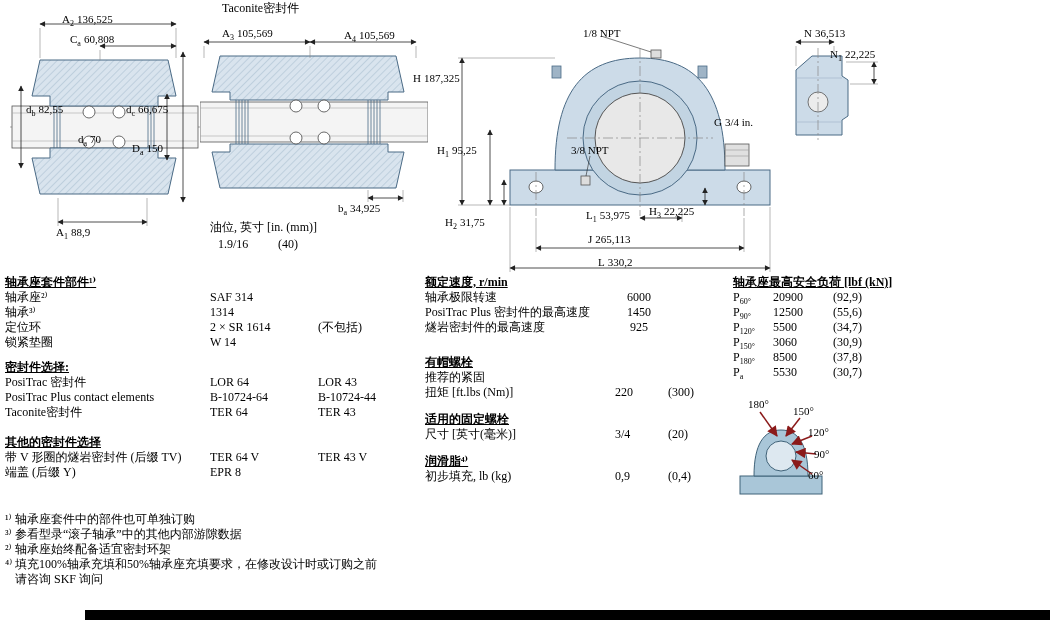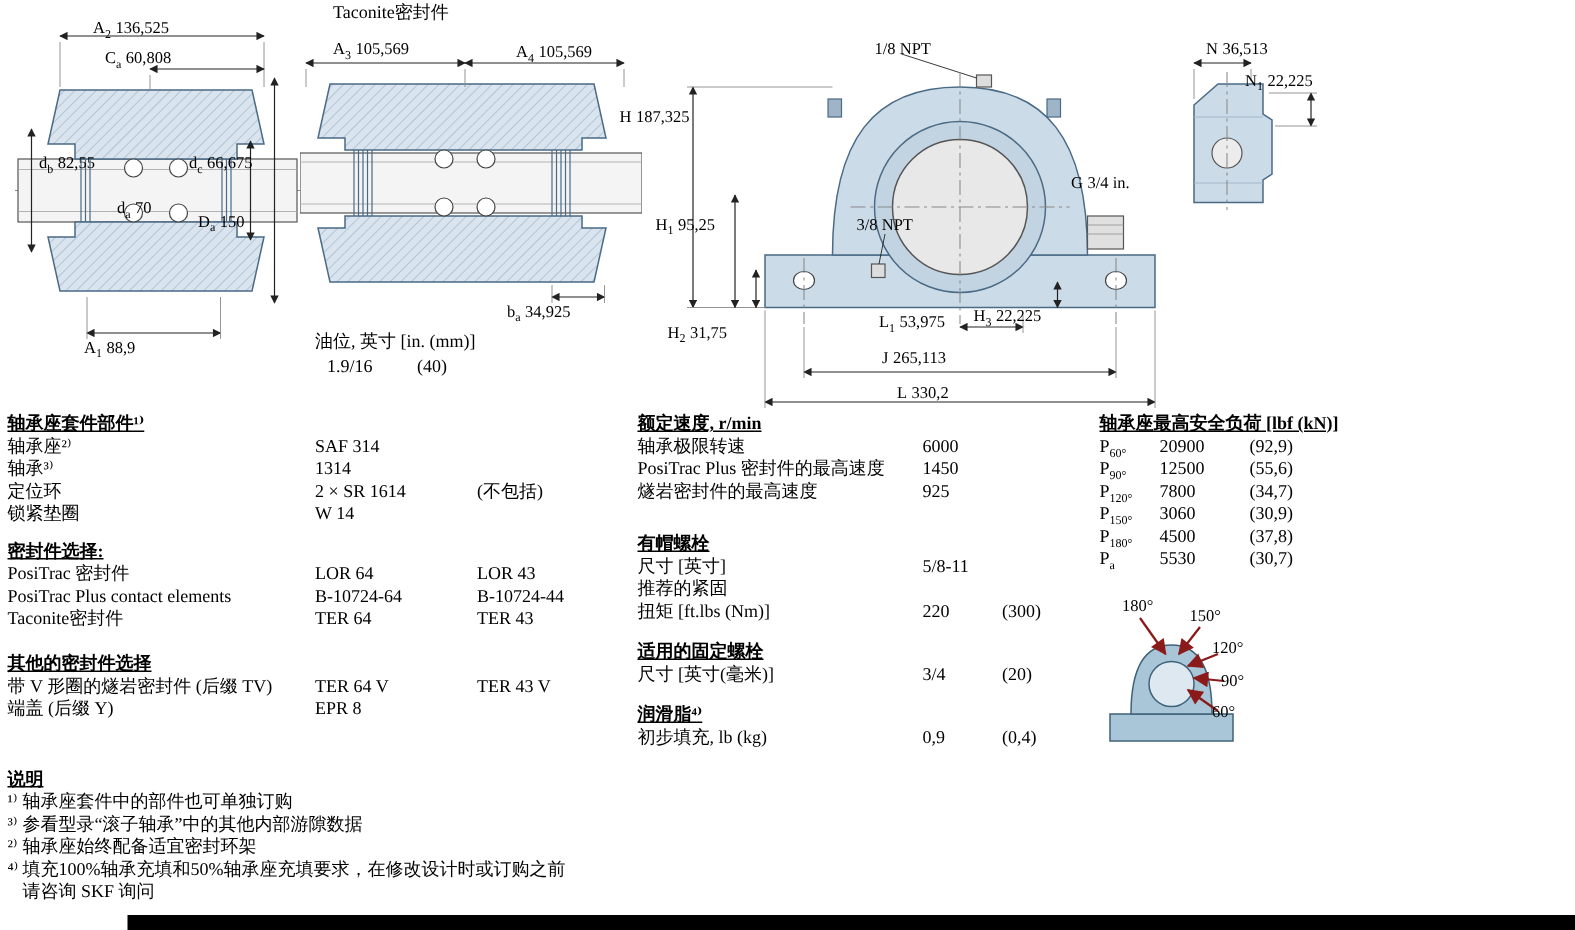--- a/index.html
+++ b/index.html
@@ -12,21 +12,21 @@
   .lbl{position:absolute;font-size:11px;line-height:1.1;white-space:nowrap}
   .lbl12{position:absolute;font-size:12px;line-height:1.15;white-space:nowrap}
   .tbl{position:absolute;font-size:12px;line-height:15px;white-space:nowrap}
   .row{height:15px}
   .sect-title{font-weight:bold;text-decoration:underline}
   .c1,.c2{display:inline-block;vertical-align:top}
   .tbl-parts .c1{width:205px}
   .tbl-parts .c2{width:108px}
   .tbl-mid .c1{width:190px}
   .tbl-mid .c2{width:48px}
-  .tbl-mid .c2.num{text-align:left}
+  .tbl-mid .c2.num{text-align:center}
   .tbl-mid .c3{margin-left:5px}
   .tbl-loads .c1{width:40px}
   .tbl-loads .c2{width:40px;text-align:left}
   .tbl-loads .c3{margin-left:20px}
   .tbl-loads sub{font-size:8px}
   .notes{position:absolute;font-size:12px;line-height:15px;white-space:nowrap}
   .notes .mark{display:inline-block;min-width:10px}
   .bottom-bar{position:absolute;background:#000}
 </style>
 </head>
@@ -290,43 +290,41 @@
   <div class="row"><span class="c1">端盖 (后缀 Y)</span><span class="c2">EPR 8</span><span class="c3"></span></div>
 </div>
 
 <div class="tbl tbl-mid" style="left:425px;top:275px">
   <div class="row sect-title">额定速度, r/min</div>
   <div class="row"><span class="c1">轴承极限转速</span><span class="c2 num">6000</span><span class="c3"></span></div>
   <div class="row"><span class="c1">PosiTrac Plus 密封件的最高速度</span><span class="c2 num">1450</span><span class="c3"></span></div>
   <div class="row"><span class="c1">燧岩密封件的最高速度</span><span class="c2 num">925</span><span class="c3"></span></div>
   <div style="height:20px"></div>
   <div class="row sect-title">有帽螺栓</div>
-  <div class="row"><span class="c1">尺寸 [英寸]</span><span class="c2">5/8-11</span><span class="c3"></span></div>
   <div class="row"><span class="c1">推荐的紧固</span><span class="c2"></span><span class="c3"></span></div>
   <div class="row"><span class="c1">扭矩 [ft.lbs (Nm)]</span><span class="c2">220</span><span class="c3">(300)</span></div>
   <div style="height:12px"></div>
   <div class="row sect-title">适用的固定螺栓</div>
   <div class="row"><span class="c1">尺寸 [英寸(毫米)]</span><span class="c2">3/4</span><span class="c3">(20)</span></div>
   <div style="height:12px"></div>
   <div class="row sect-title">润滑脂⁴⁾</div>
   <div class="row"><span class="c1">初步填充, lb (kg)</span><span class="c2">0,9</span><span class="c3">(0,4)</span></div>
 </div>
 
 <div class="tbl tbl-loads" style="left:733px;top:275px">
   <div class="row sect-title">轴承座最高安全负荷 [lbf (kN)]</div>
   <div class="row"><span class="c1"><span>P</span><sub>60°</sub></span><span class="c2">20900</span><span class="c3">(92,9)</span></div>
   <div class="row"><span class="c1"><span>P</span><sub>90°</sub></span><span class="c2">12500</span><span class="c3">(55,6)</span></div>
-  <div class="row"><span class="c1"><span>P</span><sub>120°</sub></span><span class="c2">7800</span><span class="c3">(34,7)</span></div>
+  <div class="row"><span class="c1"><span>P</span><sub>120°</sub></span><span class="c2">5500</span><span class="c3">(34,7)</span></div>
   <div class="row"><span class="c1"><span>P</span><sub>150°</sub></span><span class="c2">3060</span><span class="c3">(30,9)</span></div>
-  <div class="row"><span class="c1"><span>P</span><sub>180°</sub></span><span class="c2">4500</span><span class="c3">(37,8)</span></div>
+  <div class="row"><span class="c1"><span>P</span><sub>180°</sub></span><span class="c2">8500</span><span class="c3">(37,8)</span></div>
   <div class="row"><span class="c1"><span>P</span><sub>a</sub></span><span class="c2">5530</span><span class="c3">(30,7)</span></div>
 </div>
 
 <div class="notes" style="left:5px;top:512px">
-  <div class="row sect-title">说明</div>
   <div class="row"><span class="mark">¹⁾</span><span>轴承座套件中的部件也可单独订购</span></div>
   <div class="row"><span class="mark">³⁾</span><span>参看型录“滚子轴承”中的其他内部游隙数据</span></div>
   <div class="row"><span class="mark">²⁾</span><span>轴承座始终配备适宜密封环架</span></div>
   <div class="row"><span class="mark">⁴⁾</span><span>填充100%轴承充填和50%轴承座充填要求，在修改设计时或订购之前</span></div>
   <div class="row"><span class="mark"></span><span>请咨询 SKF 询问</span></div>
 </div>
 
 <div class="bottom-bar" style="left:85px;top:610px;width:965px;height:10px"></div>
 
 </body></html>

